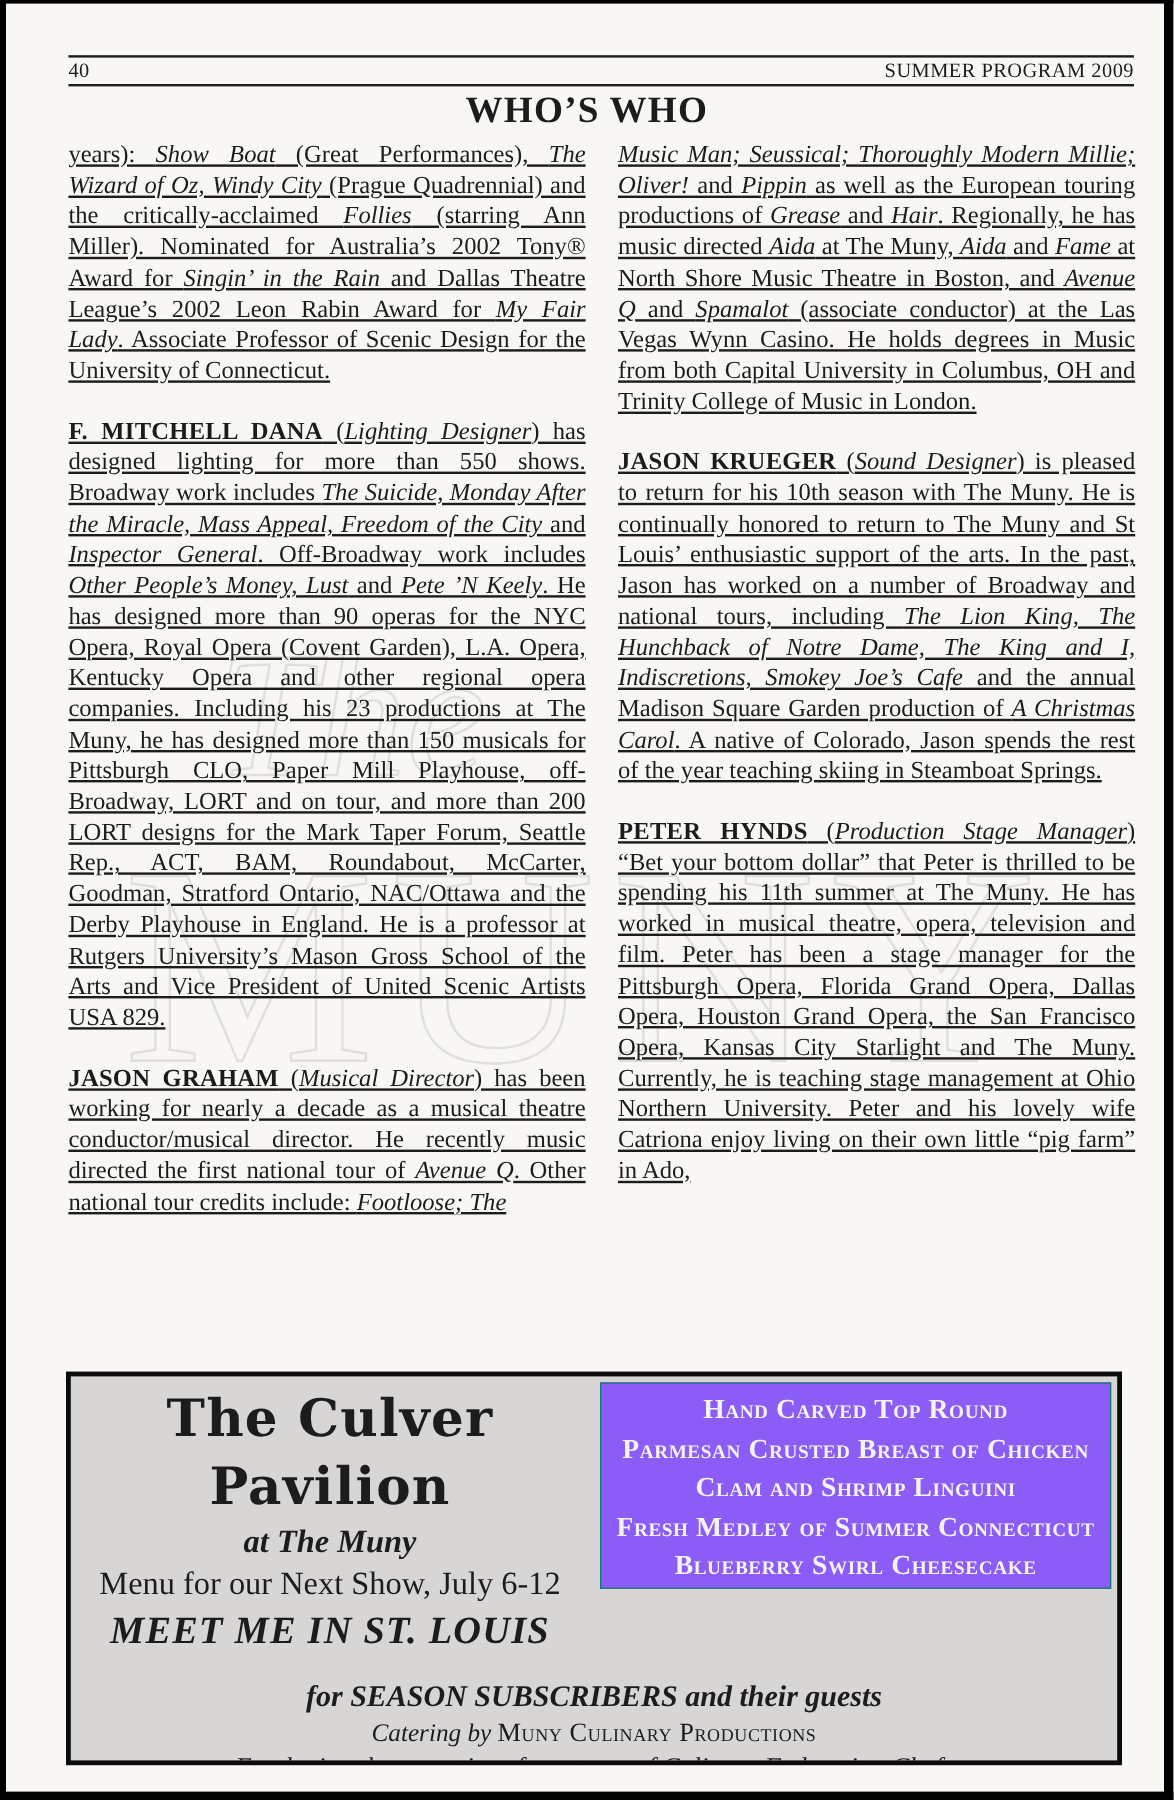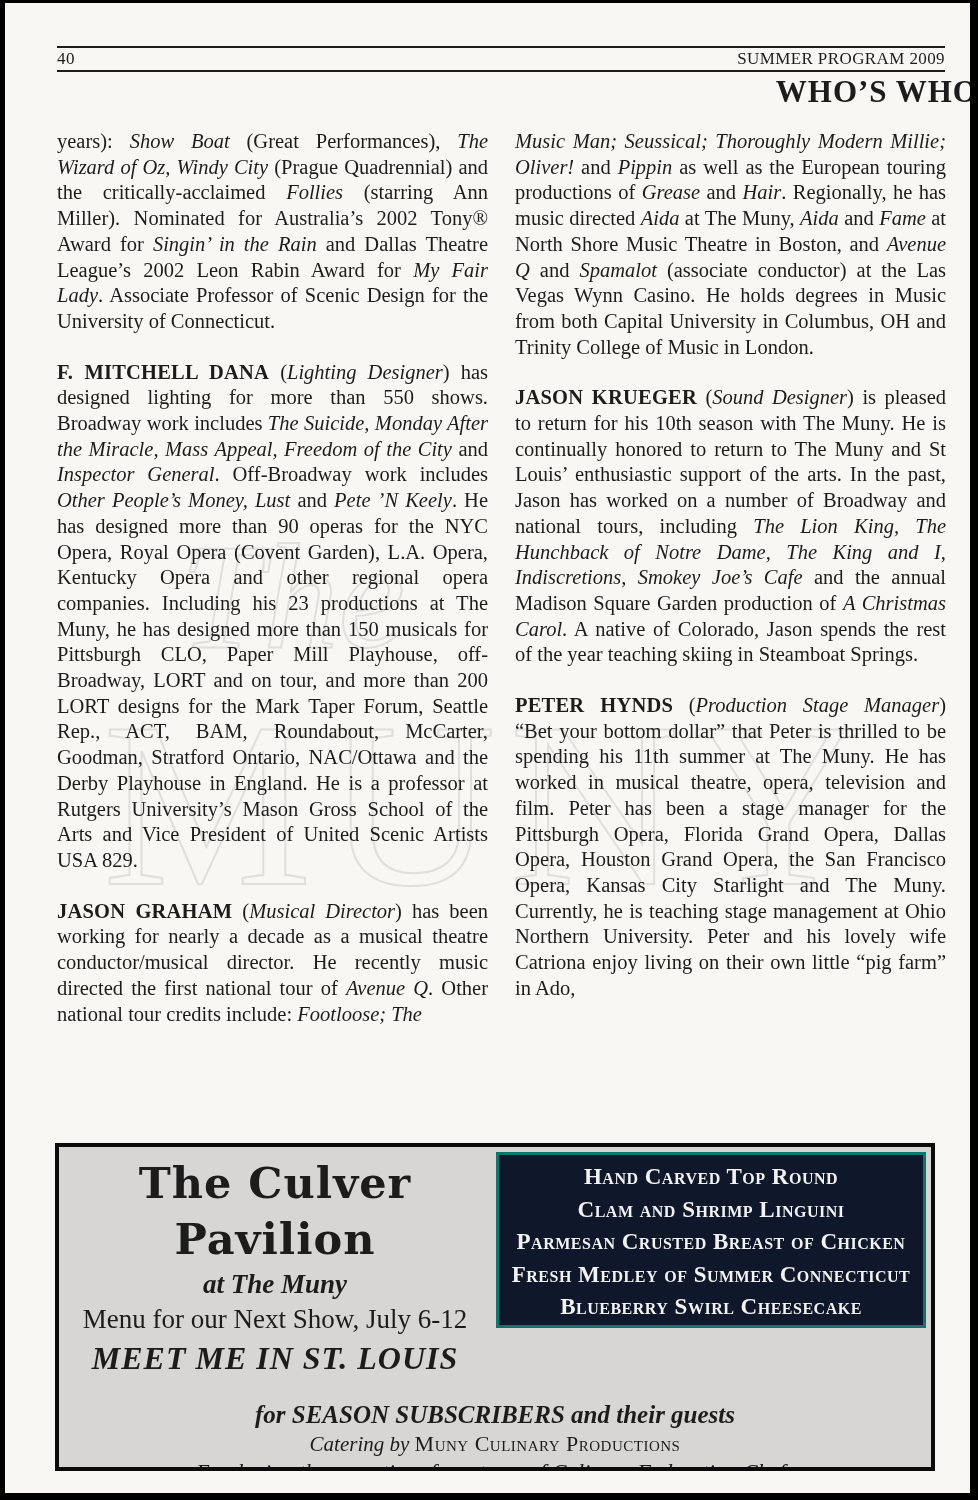--- a/index.html
+++ b/index.html
@@ -12,46 +12,46 @@
   .edge-right{right:0;top:0;width:8px;height:100%;}
   .edge-bottom{left:0;bottom:0;width:100%;height:7px;}
   .edge-top{left:0;top:0;width:100%;height:3px;}
 
   
   .rule{position:absolute;left:57px;width:888px;height:2px;background:#1d1d1d;z-index:2;}
   .rule-top{top:46px;}
   .rule-bottom{top:70px;}
   .header-row{position:absolute;left:57px;top:49px;width:888px;display:flex;justify-content:space-between;
               font-size:17px;letter-spacing:.4px;z-index:2;}
-  .section-title{position:absolute;left:0;top:74px;width:100%;margin:0;text-align:right;
+  .section-title{position:absolute;left:0;top:74px;width:100%;margin:0;text-align:center;
                  font-size:31px;font-weight:bold;letter-spacing:1px;z-index:2;}
 
   
   .watermark{position:absolute;left:0;top:520px;width:100%;height:520px;z-index:0;pointer-events:none;}
   .wm-the{position:absolute;left:180px;top:-10px;font-size:150px;font-style:italic;
           color:transparent;-webkit-text-stroke:2px rgba(80,80,80,.14);}
   .wm-muny{position:absolute;left:70px;top:150px;width:840px;text-align:center;font-size:235px;
            letter-spacing:14px;font-weight:normal;color:transparent;-webkit-text-stroke:2px rgba(80,80,80,.14);}
 
   
   .columns{position:absolute;left:57px;top:113px;width:889px;display:flex;gap:27px;z-index:1;}
   .col{width:431px;font-size:20.5px;line-height:25.7px;text-align:justify;}
-  .body-para{margin:16px 0 25px 0;}
+  .body-para{margin:4px 0 25px 0;text-decoration:underline;}
   .body-para strong{letter-spacing:.2px;}
 
   
   .ad{position:absolute;left:55px;top:1143px;width:872px;height:320px;background:#d7d6d4;
       border:4px solid #0b0b0b;z-index:2;overflow:hidden;}
   .ad-top{display:flex;}
   .ad-left{width:432px;text-align:center;padding-top:8px;}
   .ad-title{font-family:"DejaVu Serif",serif;font-size:43px;font-weight:bold;line-height:56px;letter-spacing:1px;}
   .ad-at{font-size:27px;font-weight:bold;font-style:italic;line-height:34px;}
   .ad-menuintro{font-size:27px;line-height:36px;text-align:center;}
   .ad-show{font-size:32px;font-weight:bold;font-style:italic;letter-spacing:1px;line-height:42px;}
-  .menu-box{margin:5px 5px 0 auto;width:424px;height:164px;background:#0f172a;border:3px solid #0f766e;
+  .menu-box{margin:5px 5px 0 auto;width:424px;height:164px;background:#8b5cf6;border:1px solid #0f766e;
             padding-top:6px;box-sizing:content-box;}
   .menu-line{color:#f3f3f3;font-variant:small-caps;font-size:23px;line-height:32.5px;text-align:center;
              font-weight:600;letter-spacing:.5px;}
   .ad-bottom{text-align:center;margin-top:9px;}
   .ad-line1{font-size:25px;font-weight:bold;font-style:italic;line-height:31px;margin-top:20px;}
   .ad-line2{font-size:21px;line-height:28px;}
   .cat-prefix{font-style:italic;}
   .cat-name{font-variant:small-caps;font-size:22px;letter-spacing:.5px;}
   .ad-line3{font-size:22.5px;font-style:italic;line-height:29px;}
 </style>
@@ -95,22 +95,22 @@
   <div class="ad">
     <div class="ad-top">
       <div class="ad-left">
         <div class="ad-title">The Culver Pavilion</div>
         <div class="ad-at">at The Muny</div>
         <div class="ad-menuintro">Menu for our Next Show, July 6-12</div>
         <div class="ad-show">MEET ME IN ST. LOUIS</div>
       </div>
       <div class="menu-box">
           <div class="menu-line">Hand Carved Top Round</div>
+          <div class="menu-line">Parmesan Crusted Breast of Chicken</div>
           <div class="menu-line">Clam and Shrimp Linguini</div>
-          <div class="menu-line">Parmesan Crusted Breast of Chicken</div>
           <div class="menu-line">Fresh Medley of Summer Connecticut</div>
           <div class="menu-line">Blueberry Swirl Cheesecake</div>
         </div>
     </div>
     <div class="ad-bottom">
       <div class="ad-line1">for SEASON SUBSCRIBERS and their guests</div>
       <div class="ad-line2"><span class="cat-prefix">Catering by </span><span class="cat-name">Muny Culinary Productions</span></div>
       <div class="ad-line3">Employing the expertise of our team of Culinary Federation Chefs</div>
 
     </div>

